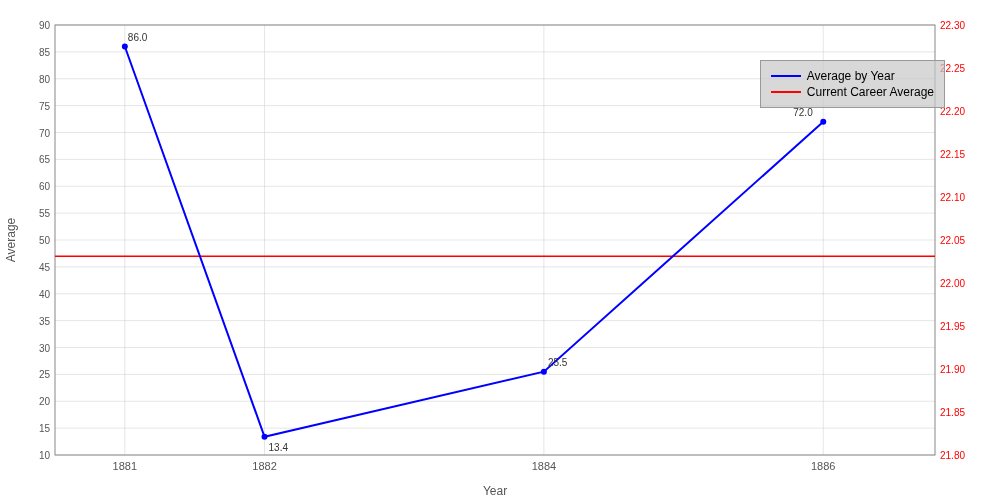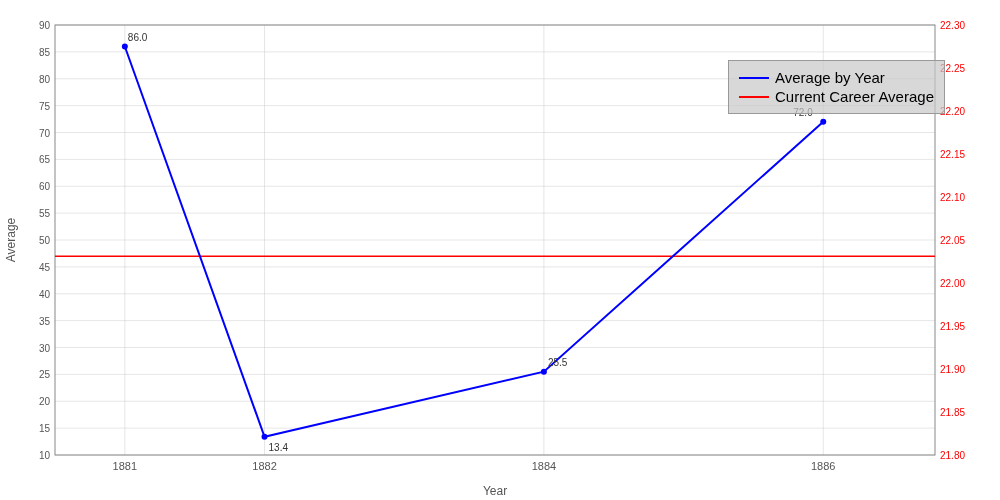--- a/index.html
+++ b/index.html
@@ -22,21 +22,21 @@
       width: 1000px;
       height: 500px;
     }
     .legend-box {
       position: absolute;
       top: 60px;
       right: 55px;
       background: rgba(200,200,200,0.7);
       border: 1px solid #999;
       padding: 6px 10px;
-      font-size: 15px;
+      font-size: 12px;
     }
     .legend-item {
       display: flex;
       align-items: center;
       margin: 2px 0;
     }
     .legend-line {
       width: 30px;
       height: 2px;
       margin-right: 6px;

